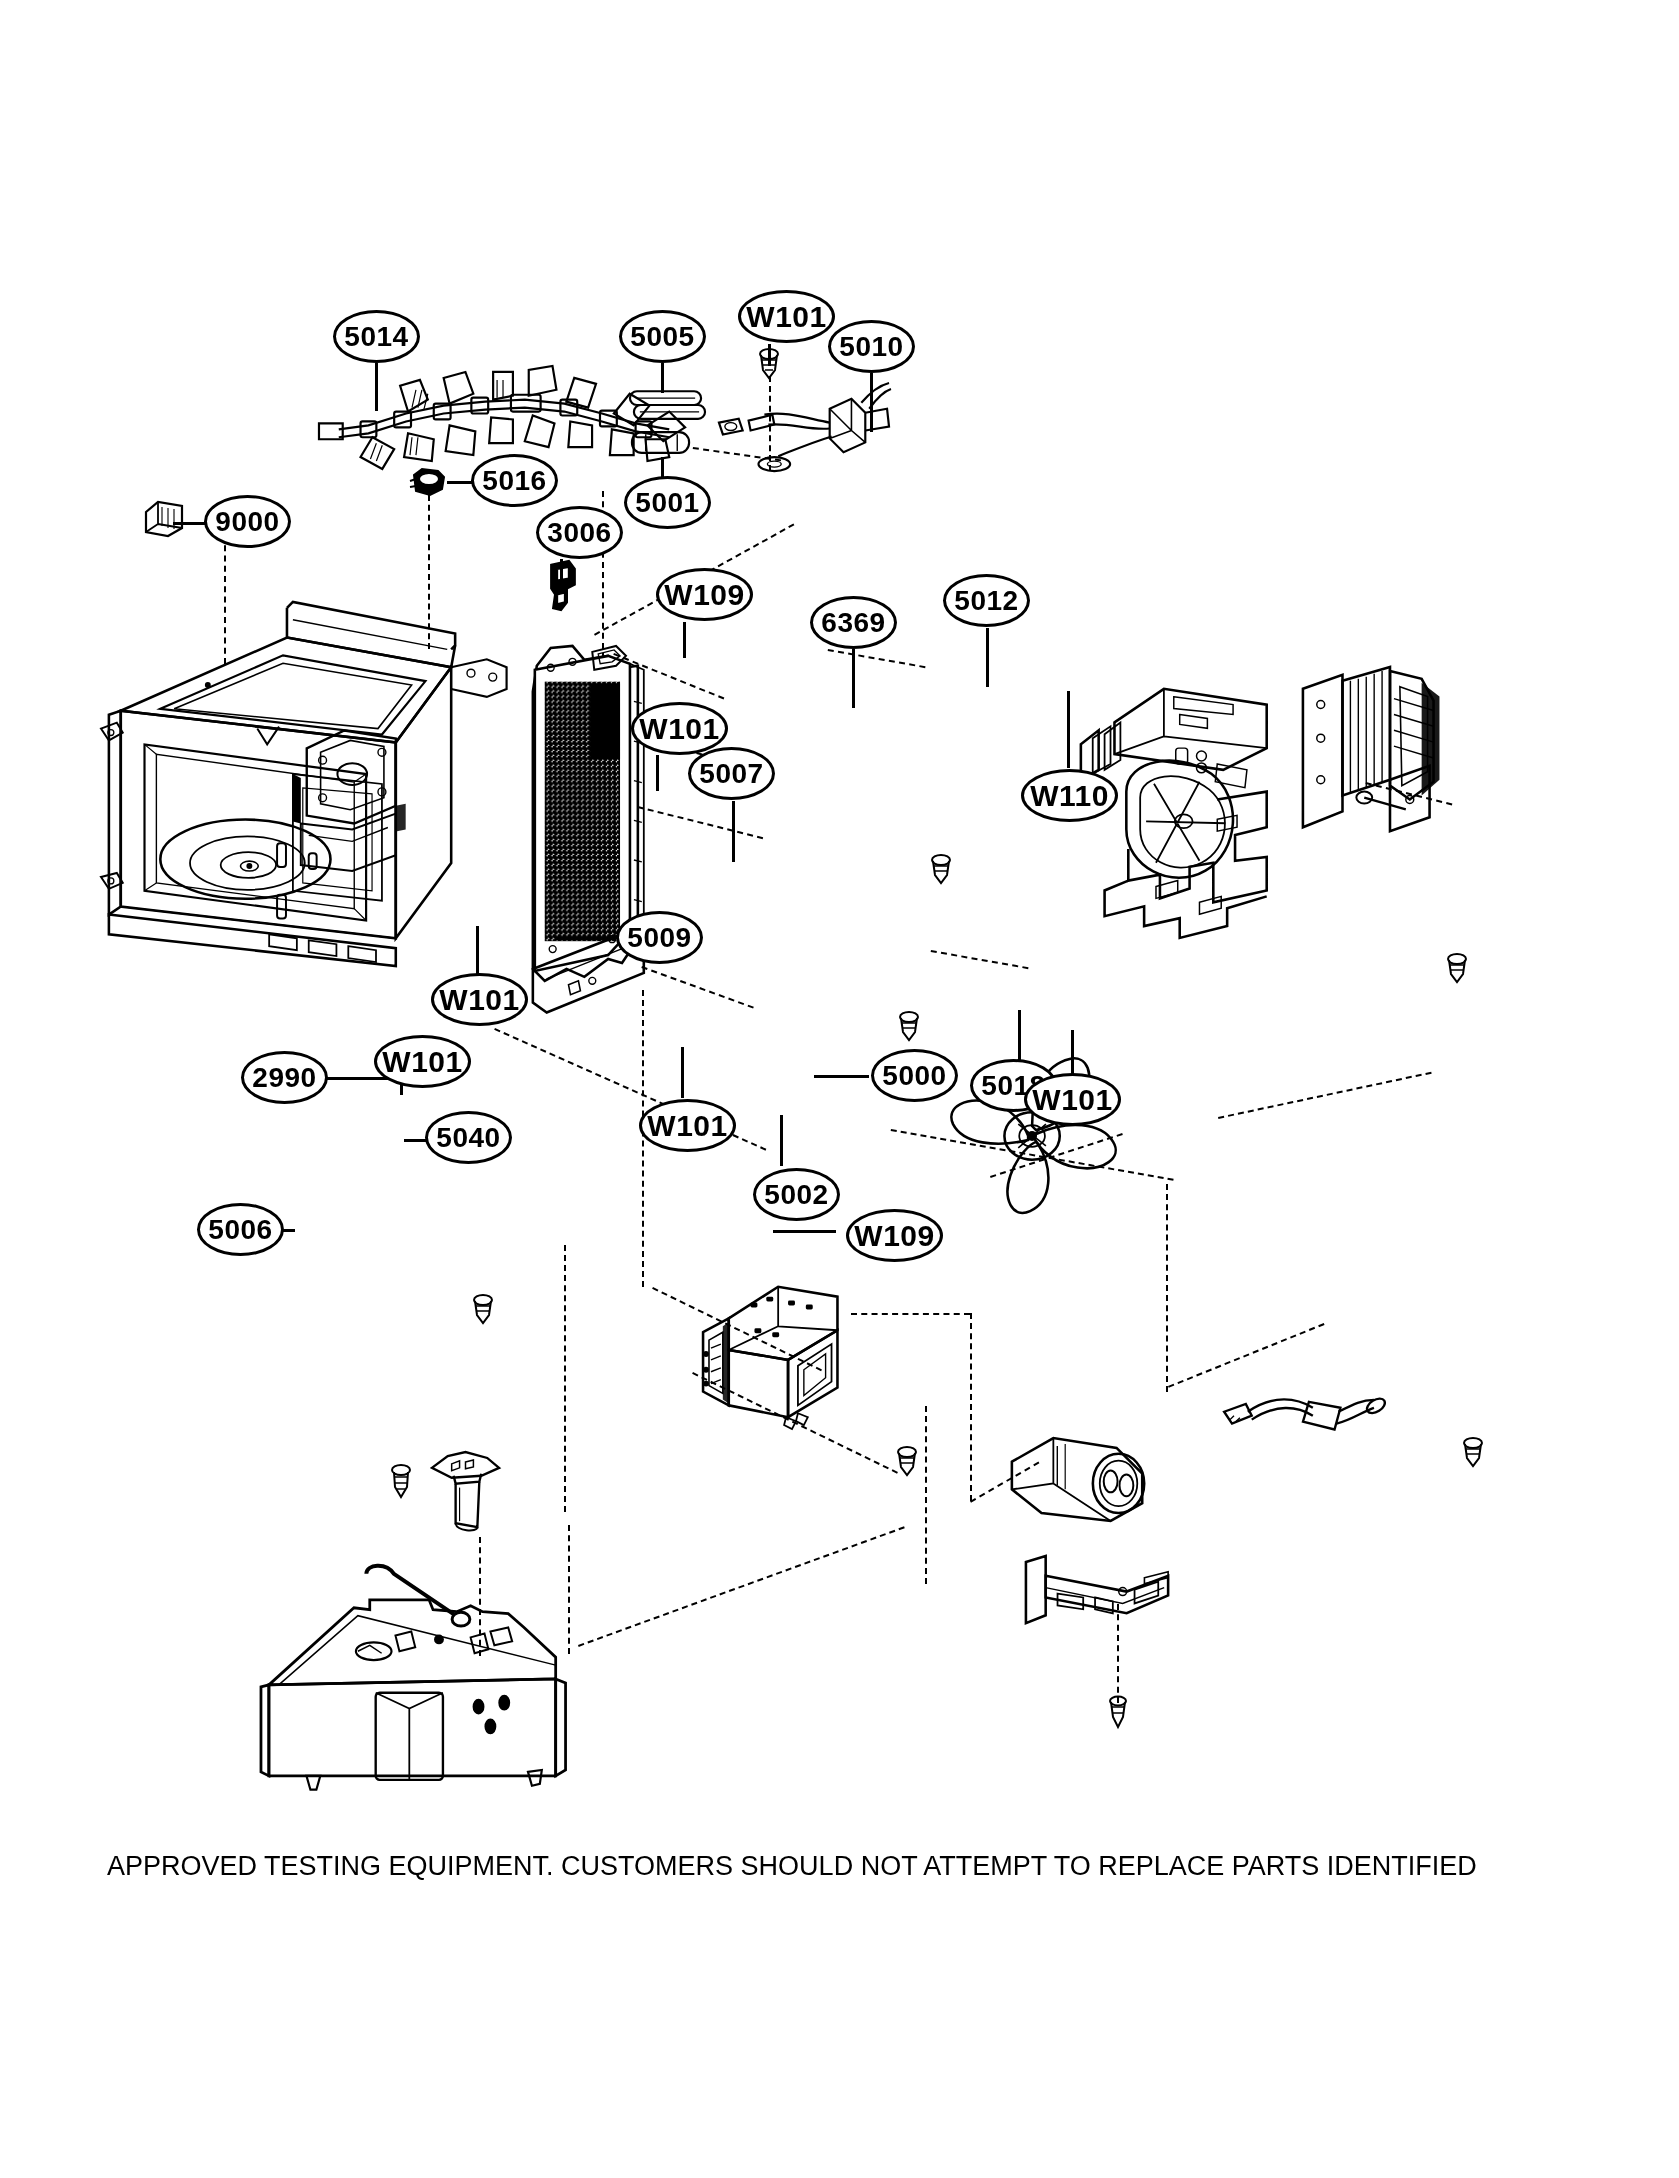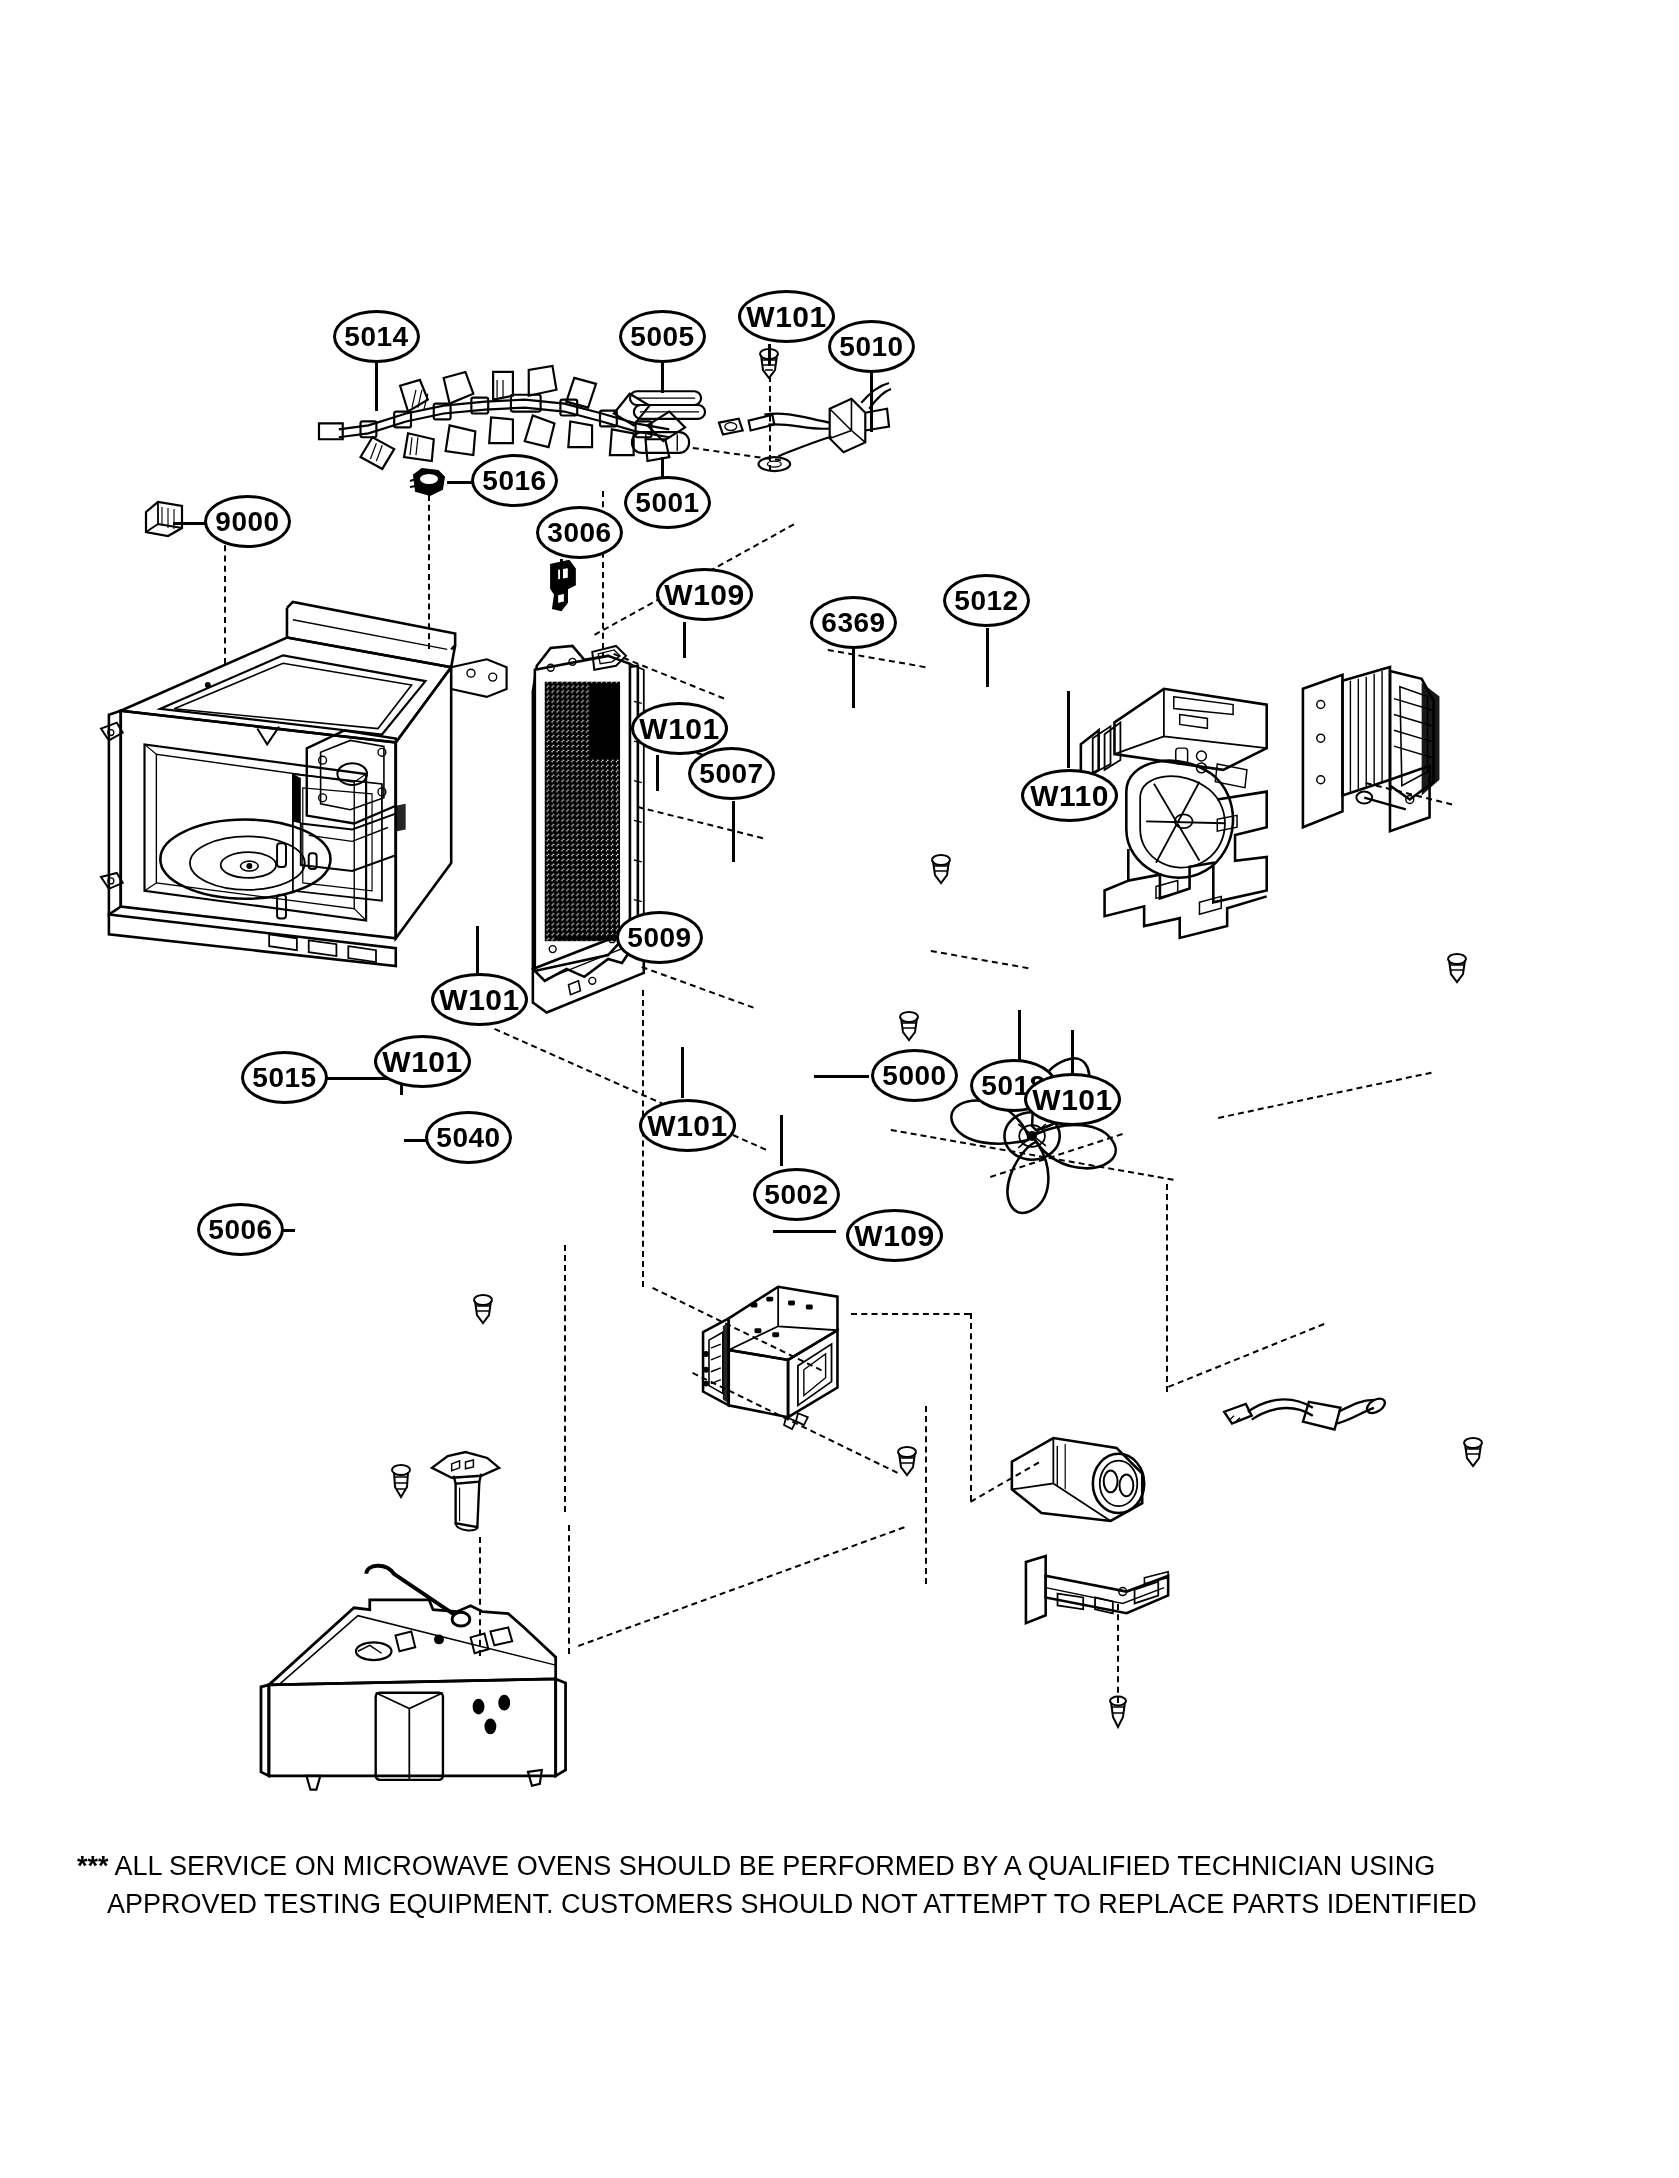--- a/index.html
+++ b/index.html
@@ -591,30 +591,26 @@
   <div class="callout num" style="left:810px;top:596px;">6369</div>
   <div class="callout num" style="left:943px;top:574px;">5012</div>
   <div class="callout w" style="left:631px;top:702px;">W101</div>
   <div class="callout num" style="left:688px;top:747px;">5007</div>
   <div class="callout w" style="left:1021px;top:769px;">W110</div>
   <div class="callout num" style="left:616px;top:911px;">5009</div>
   <div class="callout w" style="left:431px;top:973px;">W101</div>
   <div class="callout num" style="left:871px;top:1049px;">5000</div>
   <div class="callout num" style="left:970px;top:1059px;">5018</div>
   <div class="callout w" style="left:1024px;top:1073px;">W101</div>
-  <div class="callout num" style="left:241px;top:1051px;">5015</div>
+  <div class="callout num" style="left:241px;top:1051px;">2990</div>
   <div class="callout w" style="left:374px;top:1035px;">W101</div>
   <div class="callout w" style="left:639px;top:1099px;">W101</div>
   <div class="callout num" style="left:425px;top:1111px;">5040</div>
   <div class="callout num" style="left:753px;top:1168px;">5002</div>
   <div class="callout w" style="left:846px;top:1209px;">W109</div>
   <div class="callout num" style="left:197px;top:1203px;">5006</div>
 
   <div id="footnote">
-    <div class="ln i1">
-      <span class="stars">***</span>
-      <span>ALL SERVICE ON MICROWAVE OVENS SHOULD BE PERFORMED BY A QUALIFIED TECHNICIAN USING</span>
-    </div>
     <div class="ln i2">APPROVED TESTING EQUIPMENT. CUSTOMERS SHOULD NOT ATTEMPT TO REPLACE PARTS IDENTIFIED</div>
   </div>
 
 </div>
 
 
 </body></html>

